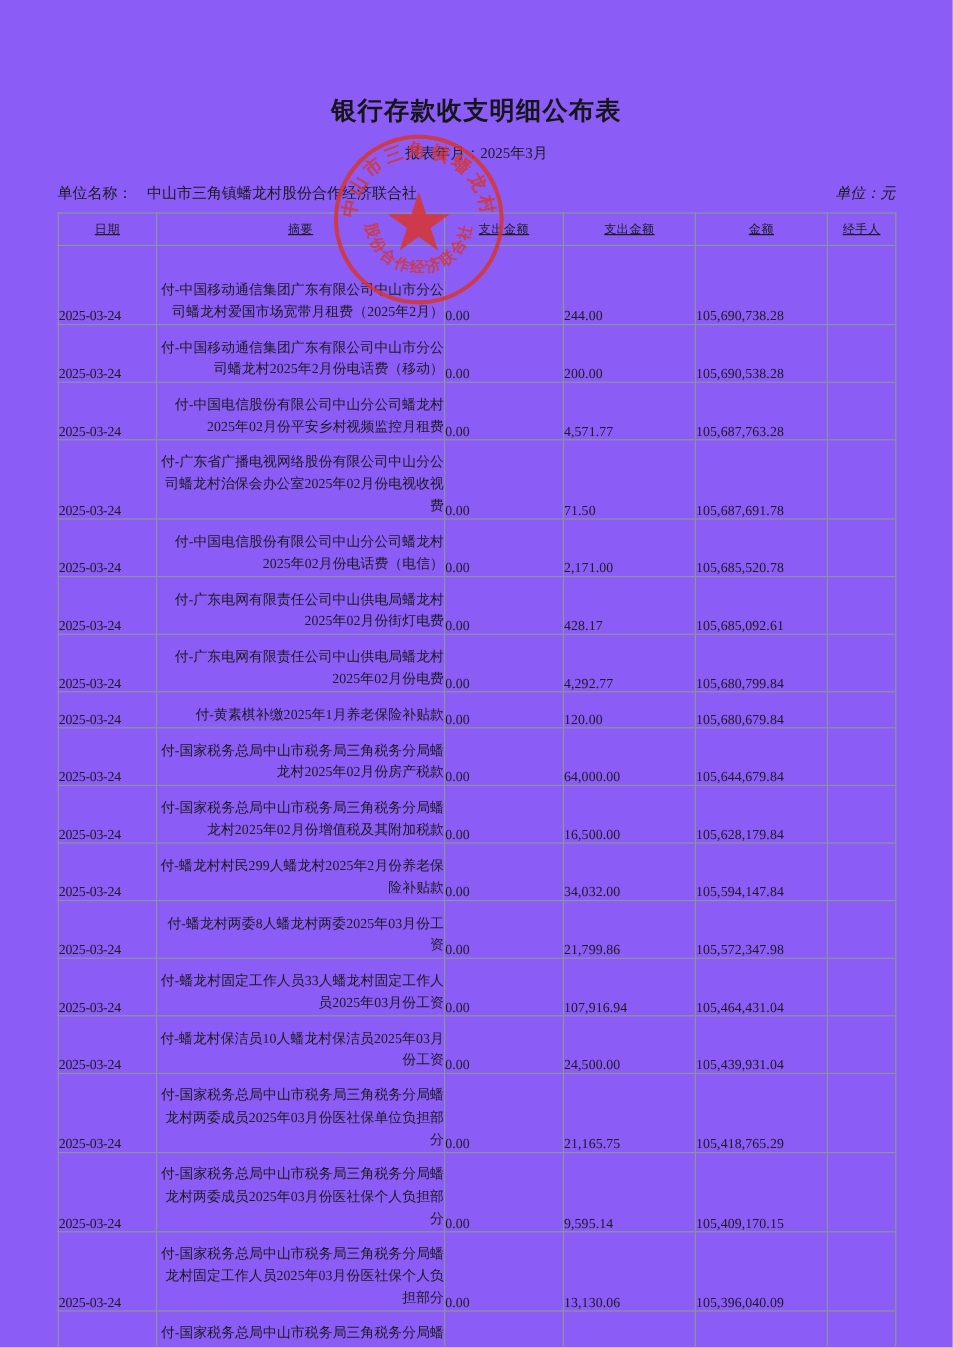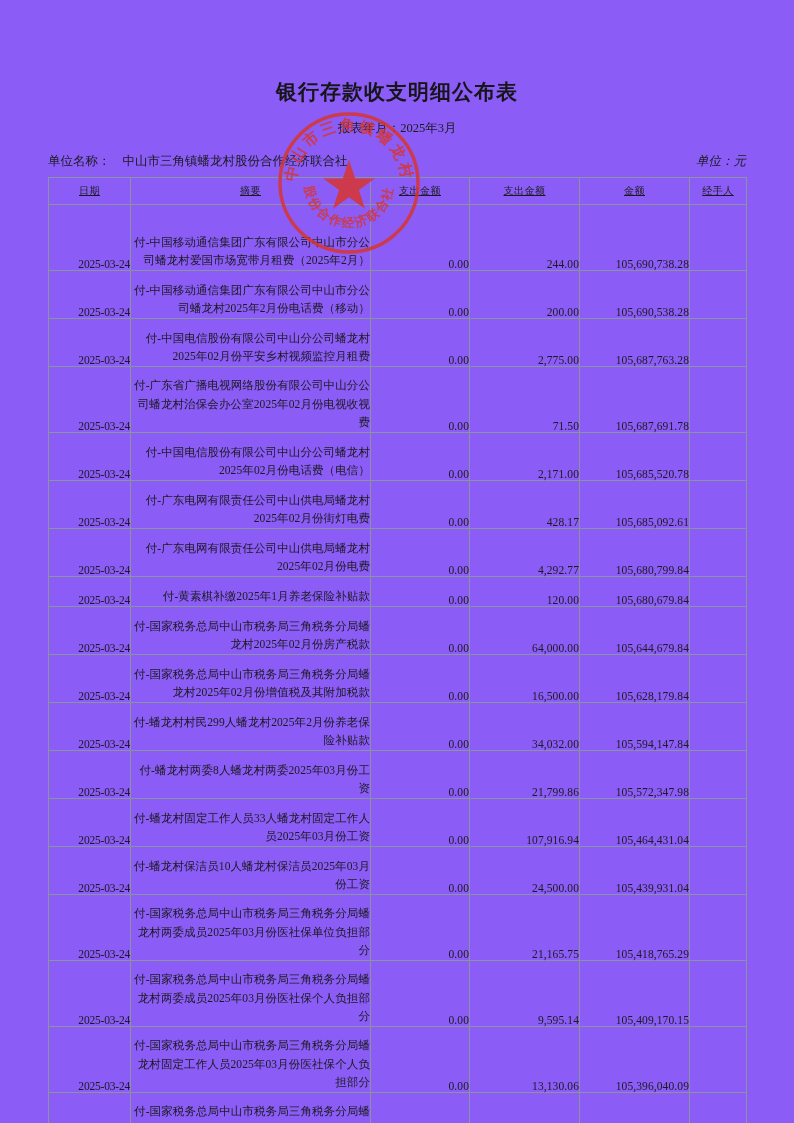--- a/index.html
+++ b/index.html
@@ -70,35 +70,34 @@
     text-decoration: underline;
   }
   col.c-date    { width: 82px; }
   col.c-desc    { width: 240px; }
   col.c-income  { width: 99px; }
   col.c-expense { width: 110px; }
   col.c-balance { width: 110px; }
   col.c-handler { width: 57px; }
 
   td.date {
-    text-align: right;
+    text-align: left;
     vertical-align: middle;
     font-family: "Liberation Serif", serif;
     letter-spacing: -0.2px;
     font-size: 11.5px;
   }
   td.desc {
     text-align: right;
     vertical-align: top;
     padding: 3px 4px 3px 5px;
     line-height: 1.62;
     letter-spacing: 0.1px;
   }
   td.num {
-    text-align: right;
     padding: 0 5px 3px 3px;
     letter-spacing: 0.1px;
     white-space: nowrap;
   }
   td.handler { }
 
   tr.r1 td { height: 30px; }
   tr.r2 td { height: 48px; }
   tr.r3 td { height: 66px; }
 
@@ -162,21 +161,21 @@
             <td class="desc">付-中国移动通信集团广东有限公司中山市分公司蟠龙村2025年2月份电话费（移动）</td>
             <td class="num">0.00</td>
             <td class="num">200.00</td>
             <td class="num">105,690,538.28</td>
             <td class="handler"></td>
           </tr>
           <tr class="r2">
             <td class="date">2025-03-24</td>
             <td class="desc">付-中国电信股份有限公司中山分公司蟠龙村2025年02月份平安乡村视频监控月租费</td>
             <td class="num">0.00</td>
-            <td class="num">2,775.00</td>
+            <td class="num">4,571.77</td>
             <td class="num">105,687,763.28</td>
             <td class="handler"></td>
           </tr>
           <tr class="r3">
             <td class="date">2025-03-24</td>
             <td class="desc">付-广东省广播电视网络股份有限公司中山分公司蟠龙村治保会办公室2025年02月份电视收视费</td>
             <td class="num">0.00</td>
             <td class="num">71.50</td>
             <td class="num">105,687,691.78</td>
             <td class="handler"></td>

